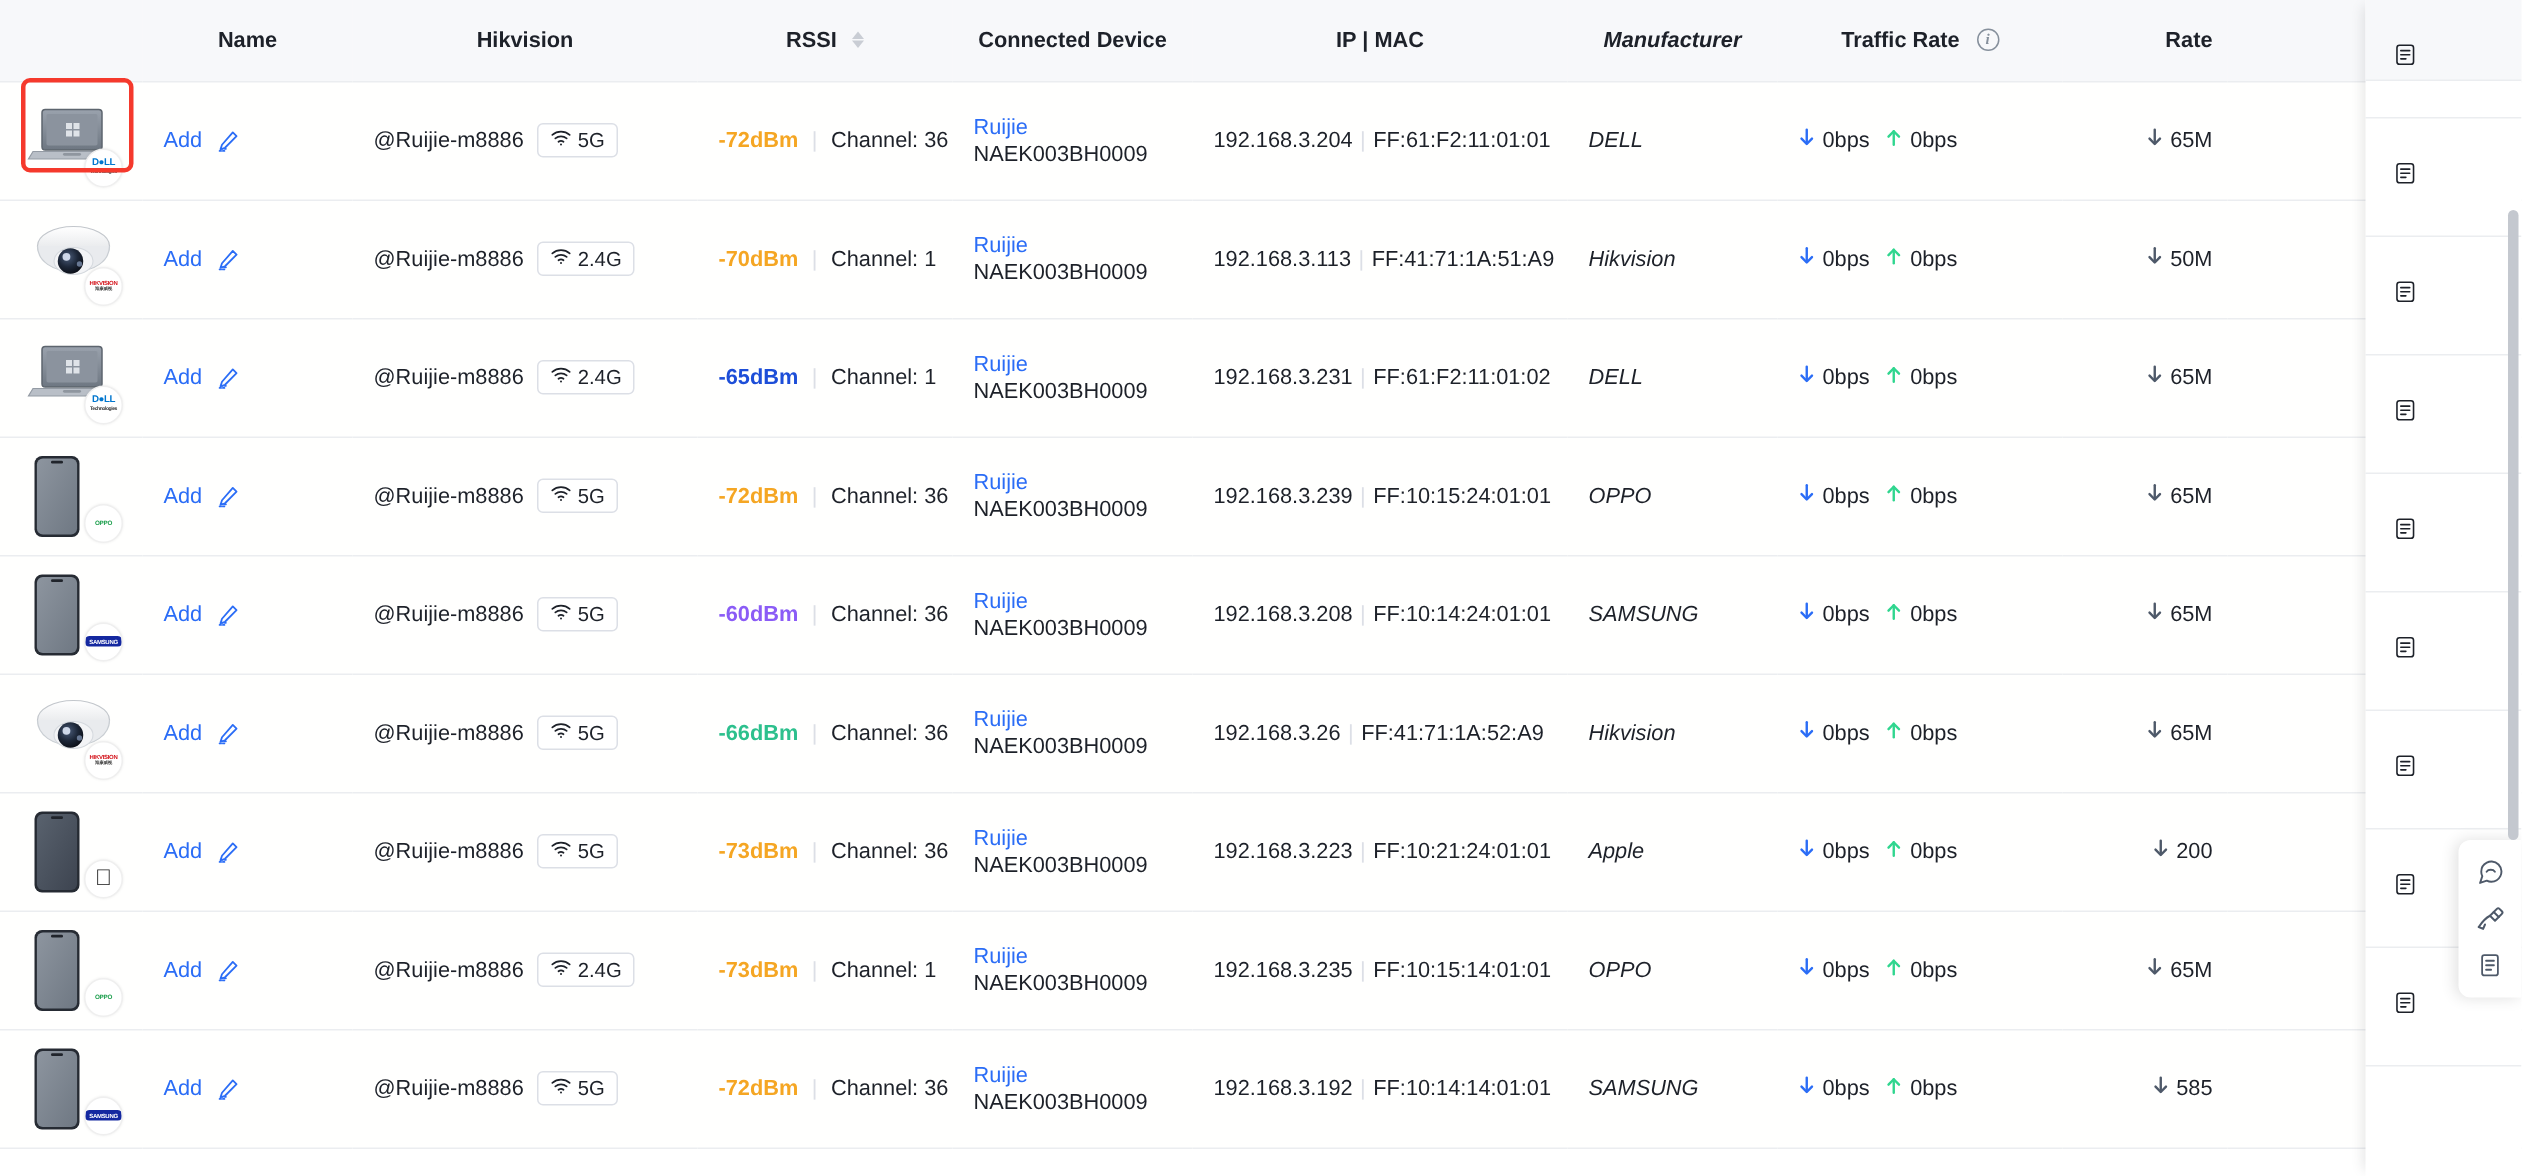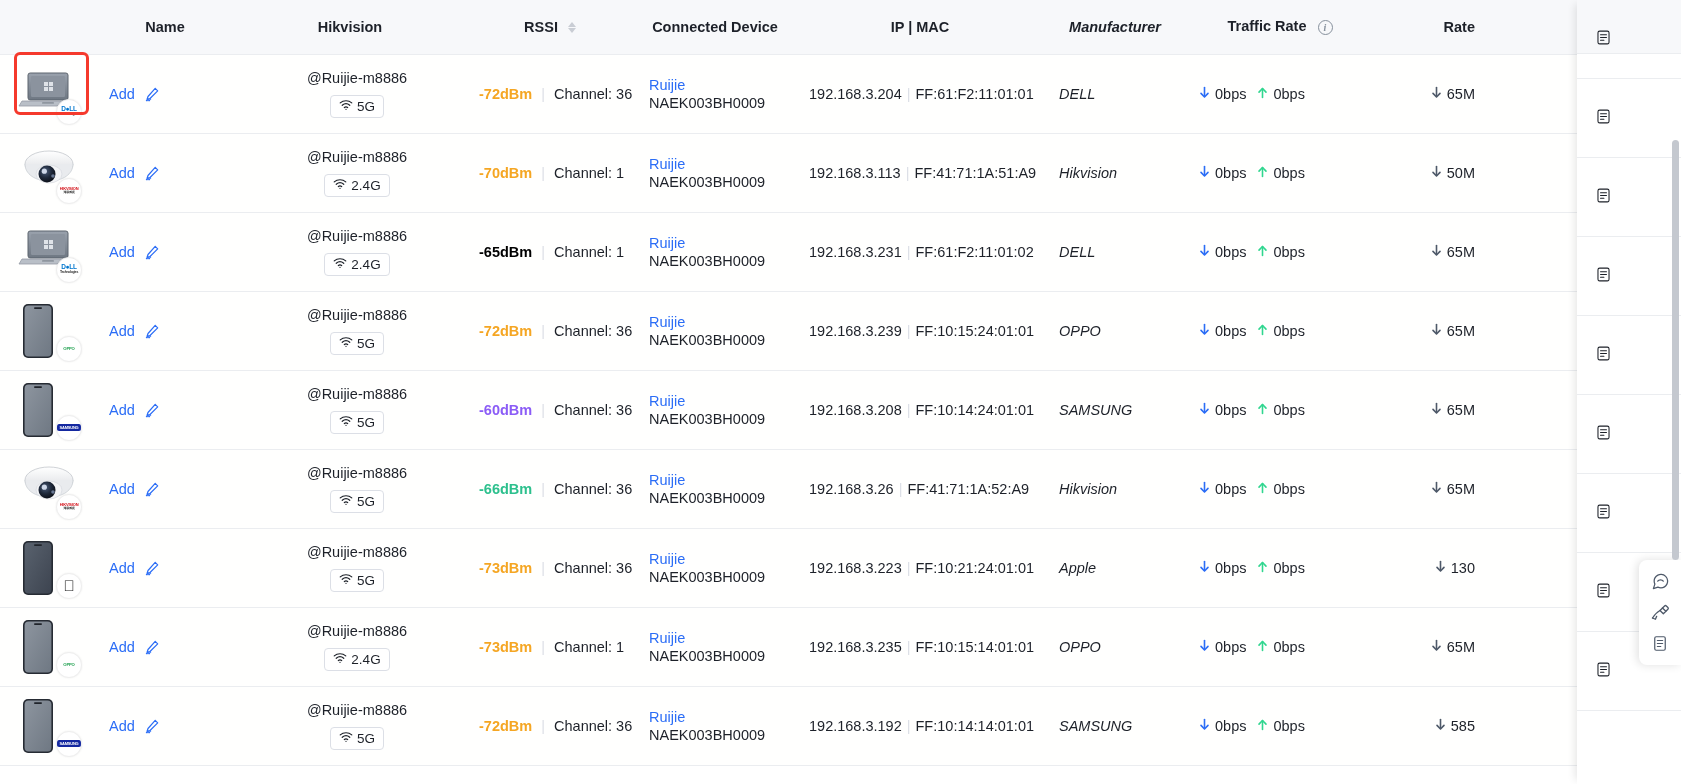--- a/index.html
+++ b/index.html
@@ -77,21 +77,21 @@
 
   
   .namecell { display: flex; align-items: center; gap: 9px; }
   .add-link {
     color: #2b6df6; font-size: 14.5px; cursor: pointer;
     text-decoration: none;
   }
   .pencil { width: 16px; height: 16px; display: inline-block; cursor: pointer; }
 
   
-  .conncell { display: flex; align-items: center; gap: 9px; flex-direction: column; }
+  .conncell { display: flex; align-items: center; gap: 9px; }
   .ssid { font-size: 14.5px; color: #1d2129; }
   .band-badge {
     display: inline-flex; align-items: center; gap: 4px;
     border: 1px solid #dcdfe6; border-radius: 4px;
     padding: 3px 8px; font-size: 13.5px; color: #1d2129;
     background: #fff; white-space: nowrap;
   }
 
   
   .rssicell { font-size: 14.5px; white-space: nowrap; }
@@ -446,21 +446,21 @@
     <path d="M3.7 6.8A6.7 6.7 0 0 1 12.3 6.8"></path>
     <path d="M6.1 9.4A3.2 3.2 0 0 1 9.9 9.4"></path>
     <circle cx="8" cy="11.4" r="0.75" fill="#1d2129" stroke="none"></circle>
   </svg></span>
           <span>2.4G</span>
         </span>
       </div>
     </td>
     <td class="c-rssi pad-l">
       <div class="rssicell">
-        <span class="rssi-val" style="color:#000000">-65dBm</span>
+        <span class="rssi-val" style="color:#1d4ed8">-65dBm</span>
         <span class="rssi-sep">|</span>
         <span>Channel: 1</span>
       </div>
     </td>
     <td class="c-cdev pad-l">
       <span class="cdev-link">Ruijie</span>
       <span class="cdev-sn">NAEK003BH0009</span>
     </td>
     <td class="c-ipmac pad-l">
       <span class="ipmac">192.168.3.231</span><span class="ipmac-sep">|</span><span class="ipmac">FF:61:F2:11:01:02</span>
@@ -832,21 +832,21 @@
                 </svg></span>
         <span>0bps</span>
       </div>
     </td>
     <td class="c-rate">
       <div class="ratecell">
         <span><svg width="11" height="13" viewBox="0 0 11 13" fill="none" stroke="#4e5969" stroke-width="1.6" stroke-linecap="round" stroke-linejoin="round">
                   <path d="M5.5 1.5v9"></path>
                   <path d="M2 7.4l3.5 3.6 3.5-3.6"></path>
                 </svg></span>
-        <span>130</span>
+        <span>200</span>
       </div>
     </td>
     <td class="c-act"></td>
   </tr>
         <tr>
     <td class="c-icon">
       <div class="thumb-wrap">
         <div class="thumb"><svg width="40" height="58" viewBox="0 0 40 58">
     <defs>
                     <linearGradient id="pgl" x1="0" y1="0" x2="1" y2="1">

